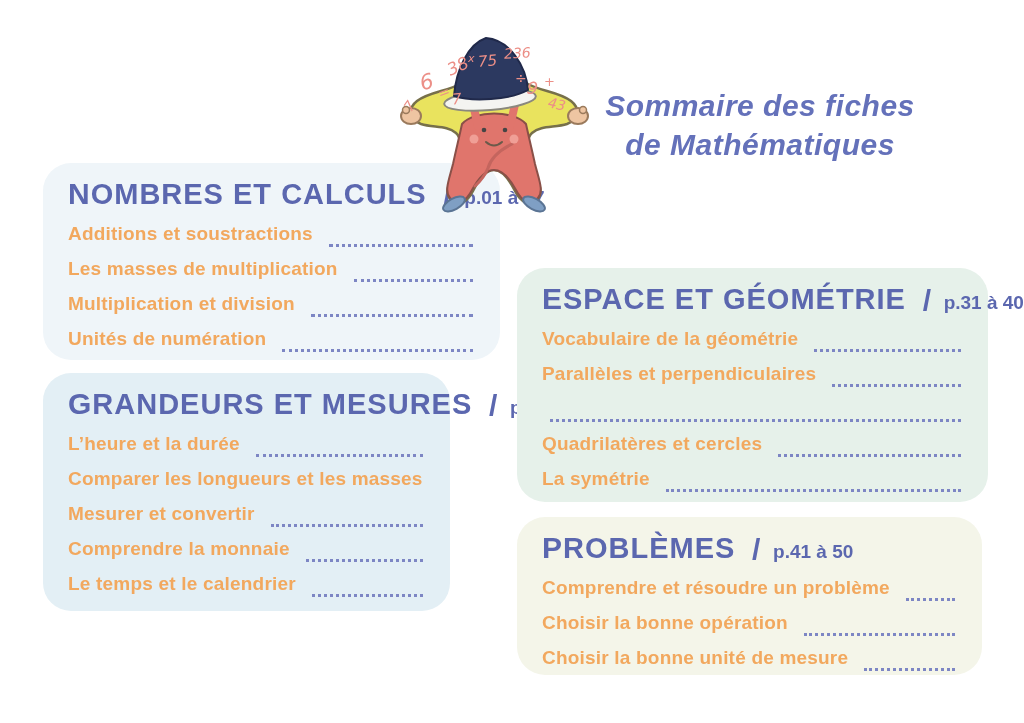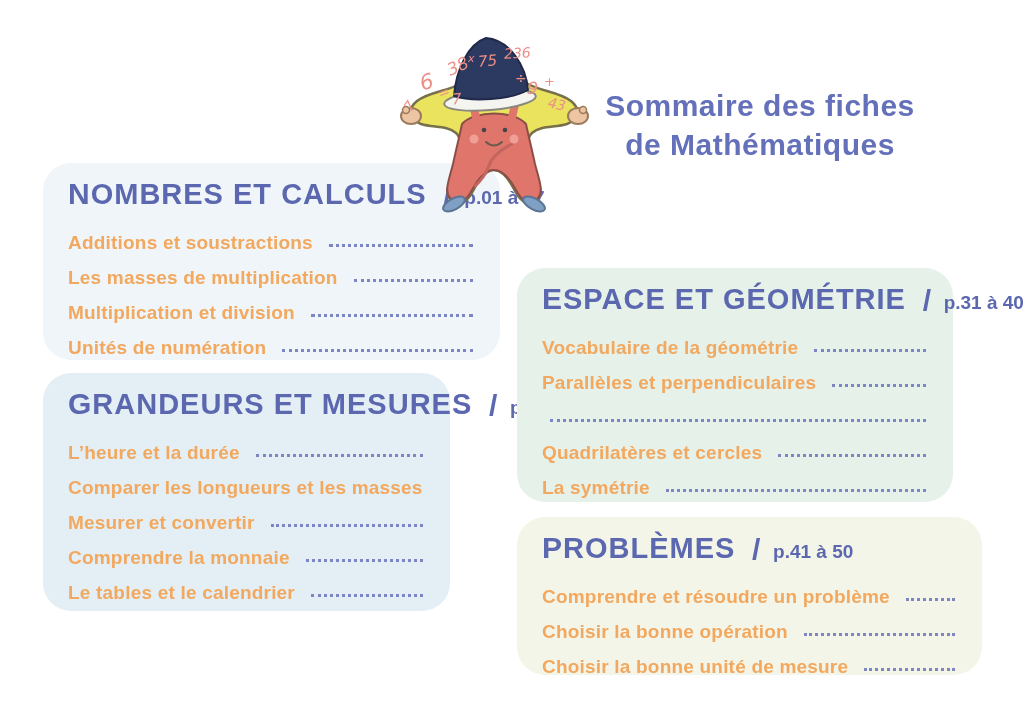--- a/index.html
+++ b/index.html
@@ -2,37 +2,37 @@
 <html style="--title: #6471ba; --heading: #5b67af; --item: #f2a85e; --leader: #7d86c4; --scribble: #ec8f87; --box1_bg: #eff5f9; --box2_bg: #e3eff5; --box3_bg: #e6f1ea; --box4_bg: #f4f5e9;"><head>
 <meta charset="utf-8">
 <style>
   html,body{margin:0;padding:0;background:#ffffff;}
   .page{position:relative;width:1024px;height:723px;background:#fff;overflow:hidden;
         font-family:"Liberation Sans",sans-serif;}
 
   
   .page-title{position:absolute;left:570px;top:86px;width:380px;text-align:center;
     font-weight:bold;font-size:30px;line-height:39px;color:var(--title,#6471ba);
-    letter-spacing:0.5px;}
+    letter-spacing:0.5px;font-style:italic;}
 
   
   .box{position:absolute;border-radius:28px;padding:12px 25px 0 25px;box-sizing:border-box;}
   .box1{left:43px;top:163px;width:457px;height:197px;background:var(--box1_bg,#eff5f9);}
   .box2{left:43px;top:373px;width:407px;height:238px;background:var(--box2_bg,#e3eff5);}
-  .box3{left:517px;top:268px;width:436px;height:234px;background:var(--box3_bg,#e6f1ea);}
+  .box3{left:517px;top:268px;width:471px;height:234px;background:var(--box3_bg,#e6f1ea);}
   .box4{left:517px;top:517px;width:465px;height:158px;background:var(--box4_bg,#f4f5e9);}
 
   .sec-head{margin:0 0 4px 0;line-height:38px;white-space:nowrap;color:var(--heading,#5b67af);}
   .sec-title{display:inline-block;text-transform:uppercase;font-size:29px;font-weight:bold;
     letter-spacing:1px;}
   .sec-title::first-letter{font-size:30px;}
   .sec-slash{font-weight:bold;font-size:30px;padding:0 6px 0 10px;vertical-align:-2px;}
   .sec-pages{font-size:19px;font-weight:600;}
 
-  .item{display:flex;align-items:flex-end;height:35px;cursor:pointer;gap:8px;}
+  .item{display:flex;height:35px;cursor:pointer;gap:8px;}
   .lbl{font-size:19px;line-height:26px;font-weight:bold;color:var(--item,#f2a85e);
     white-space:nowrap;letter-spacing:0.2px;}
   .leader{flex:1;border-bottom:3px dotted var(--leader,#7d86c4);margin:0 2px 9px 8px;min-width:0;}
 
   
   .mascot{position:absolute;left:392px;top:26px;width:205px;height:200px;z-index:4;}
 
   
   .scribbles{position:absolute;inset:0;pointer-events:none;z-index:5;}
   .scribbles span{position:absolute;color:var(--scribble,#ec8f87);
@@ -151,21 +151,21 @@
     </div>
     <div class="item">
       <span class="lbl">Mesurer et convertir</span>
       <span class="leader"></span>
     </div>
     <div class="item">
       <span class="lbl">Comprendre la monnaie</span>
       <span class="leader"></span>
     </div>
     <div class="item">
-      <span class="lbl">Le tables et le calendrier</span>
+      <span class="lbl">Le temps et le calendrier</span>
       <span class="leader"></span>
     </div>
   </section>
 
   <section class="box box3">
     <h2 class="sec-head">
       <span class="sec-title">Espace et géométrie</span>
       <span class="sec-slash">/</span>
       <span class="sec-pages">p.31 à 40</span>
     </h2>

